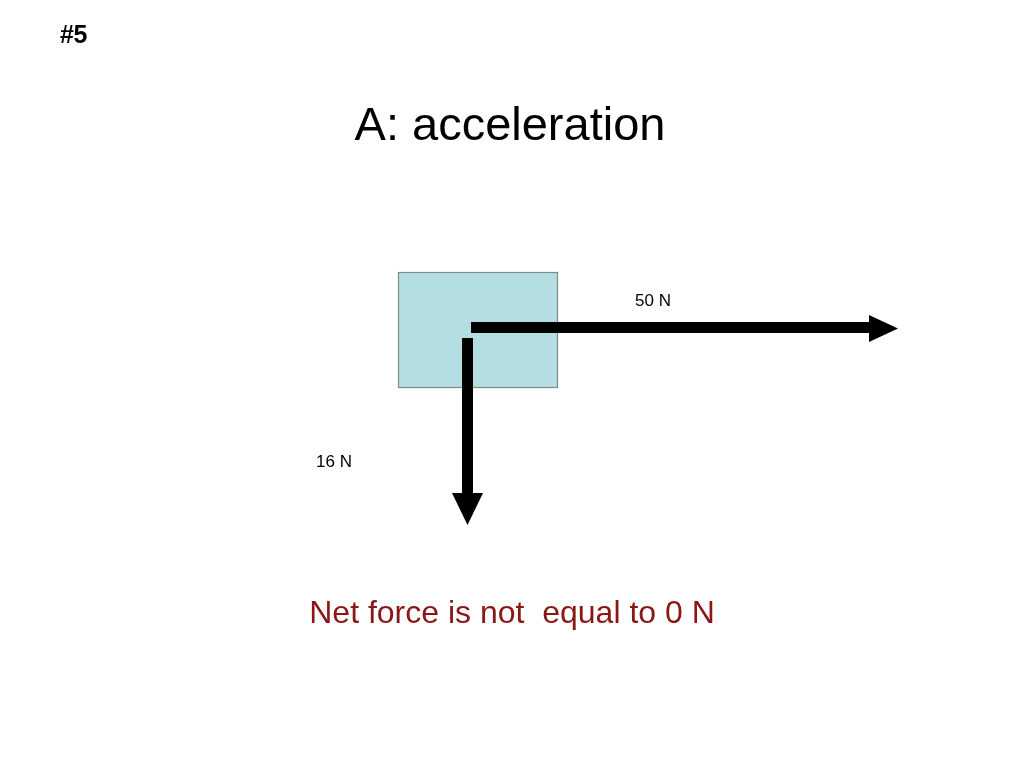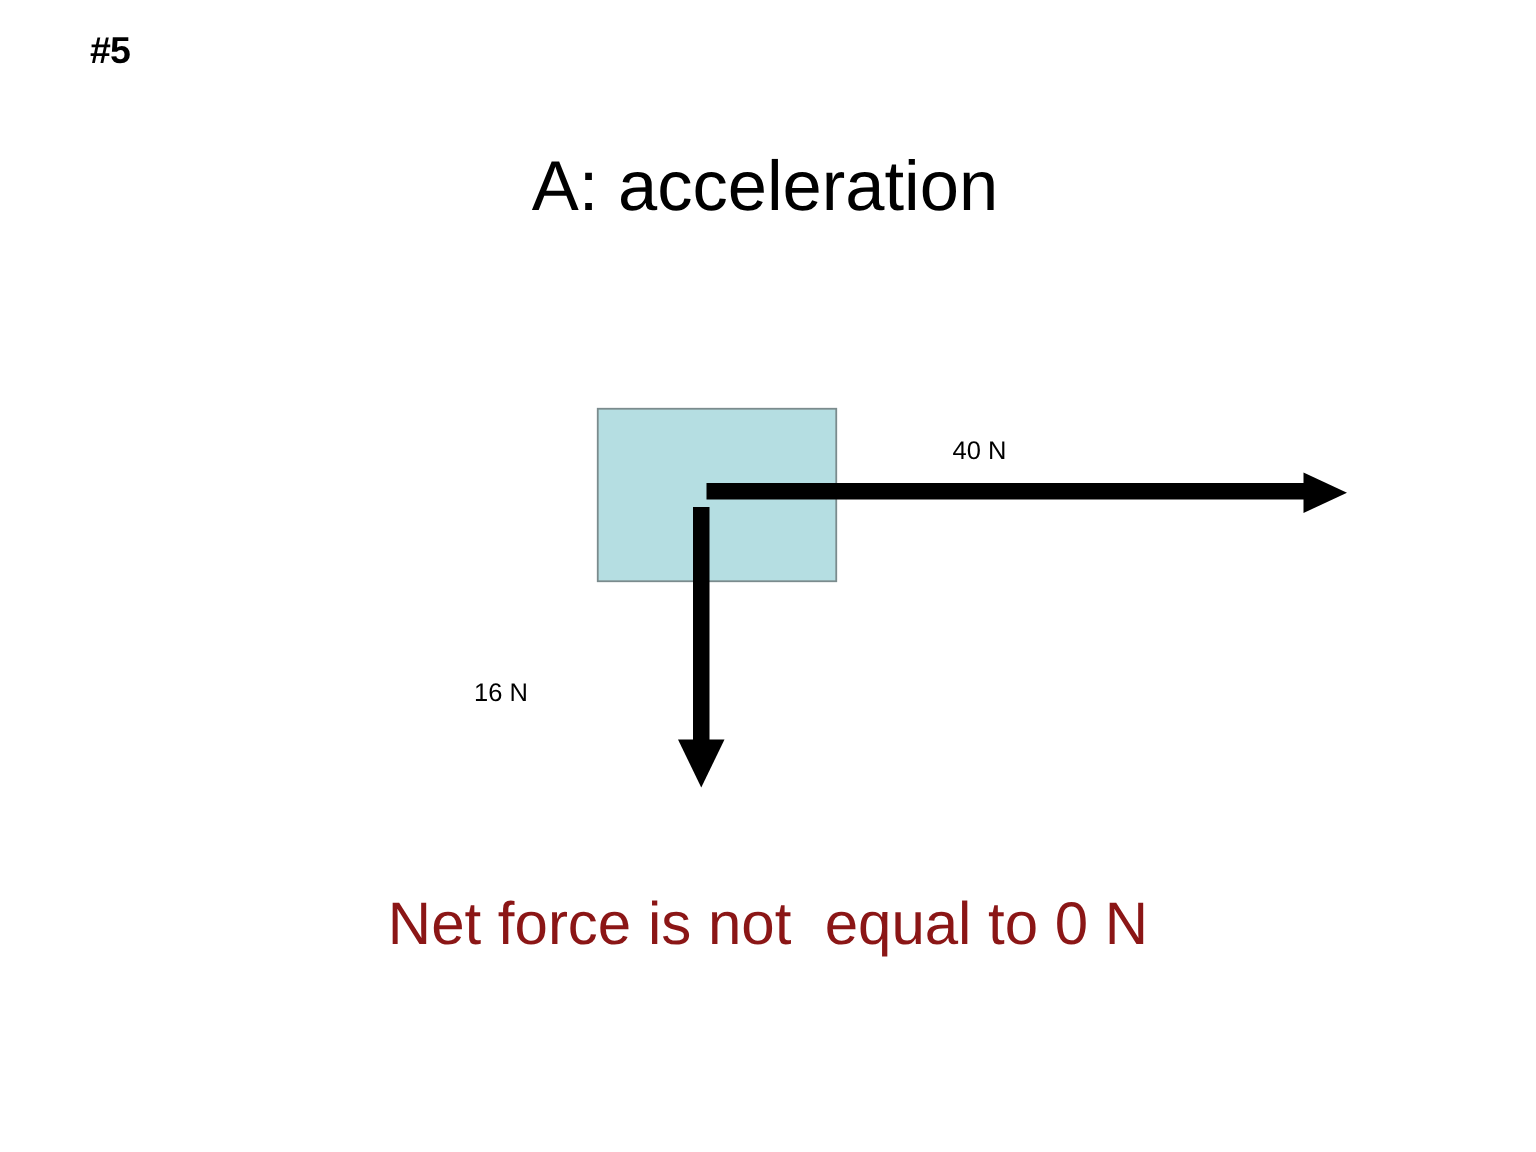--- a/index.html
+++ b/index.html
@@ -79,21 +79,21 @@
     top: 453px;
   }
 
   
   .conclusion {
     position: absolute;
     left: 0;
     top: 596px;
     width: 1024px;
     text-align: center;
-    font-size: 40px;
+    font-size: 32px;
     font-weight: normal;
     line-height: 1;
     white-space: pre;
   }
 </style>
 </head>
 <body>
 
 <div id="slide" style="background: rgb(255, 255, 255);">
 
@@ -112,19 +112,19 @@
       </g>
 
       <g>
         <rect x="462" y="338" width="11" height="158" fill="#000000"></rect>
         <polygon points="452,493 483,493 467.5,525" fill="#000000"></polygon>
       </g>
 
     </svg>
   </div>
 
-  <div class="force-label horizontal">40 N</div>
+  <div class="force-label horizontal">50 N</div>
 
   <div class="force-label vertical">16 N</div>
 
   <div class="conclusion" style="color: rgb(139, 22, 22);">Net force is not  equal to 0 N</div>
 
 </div>
 
 </body></html>

